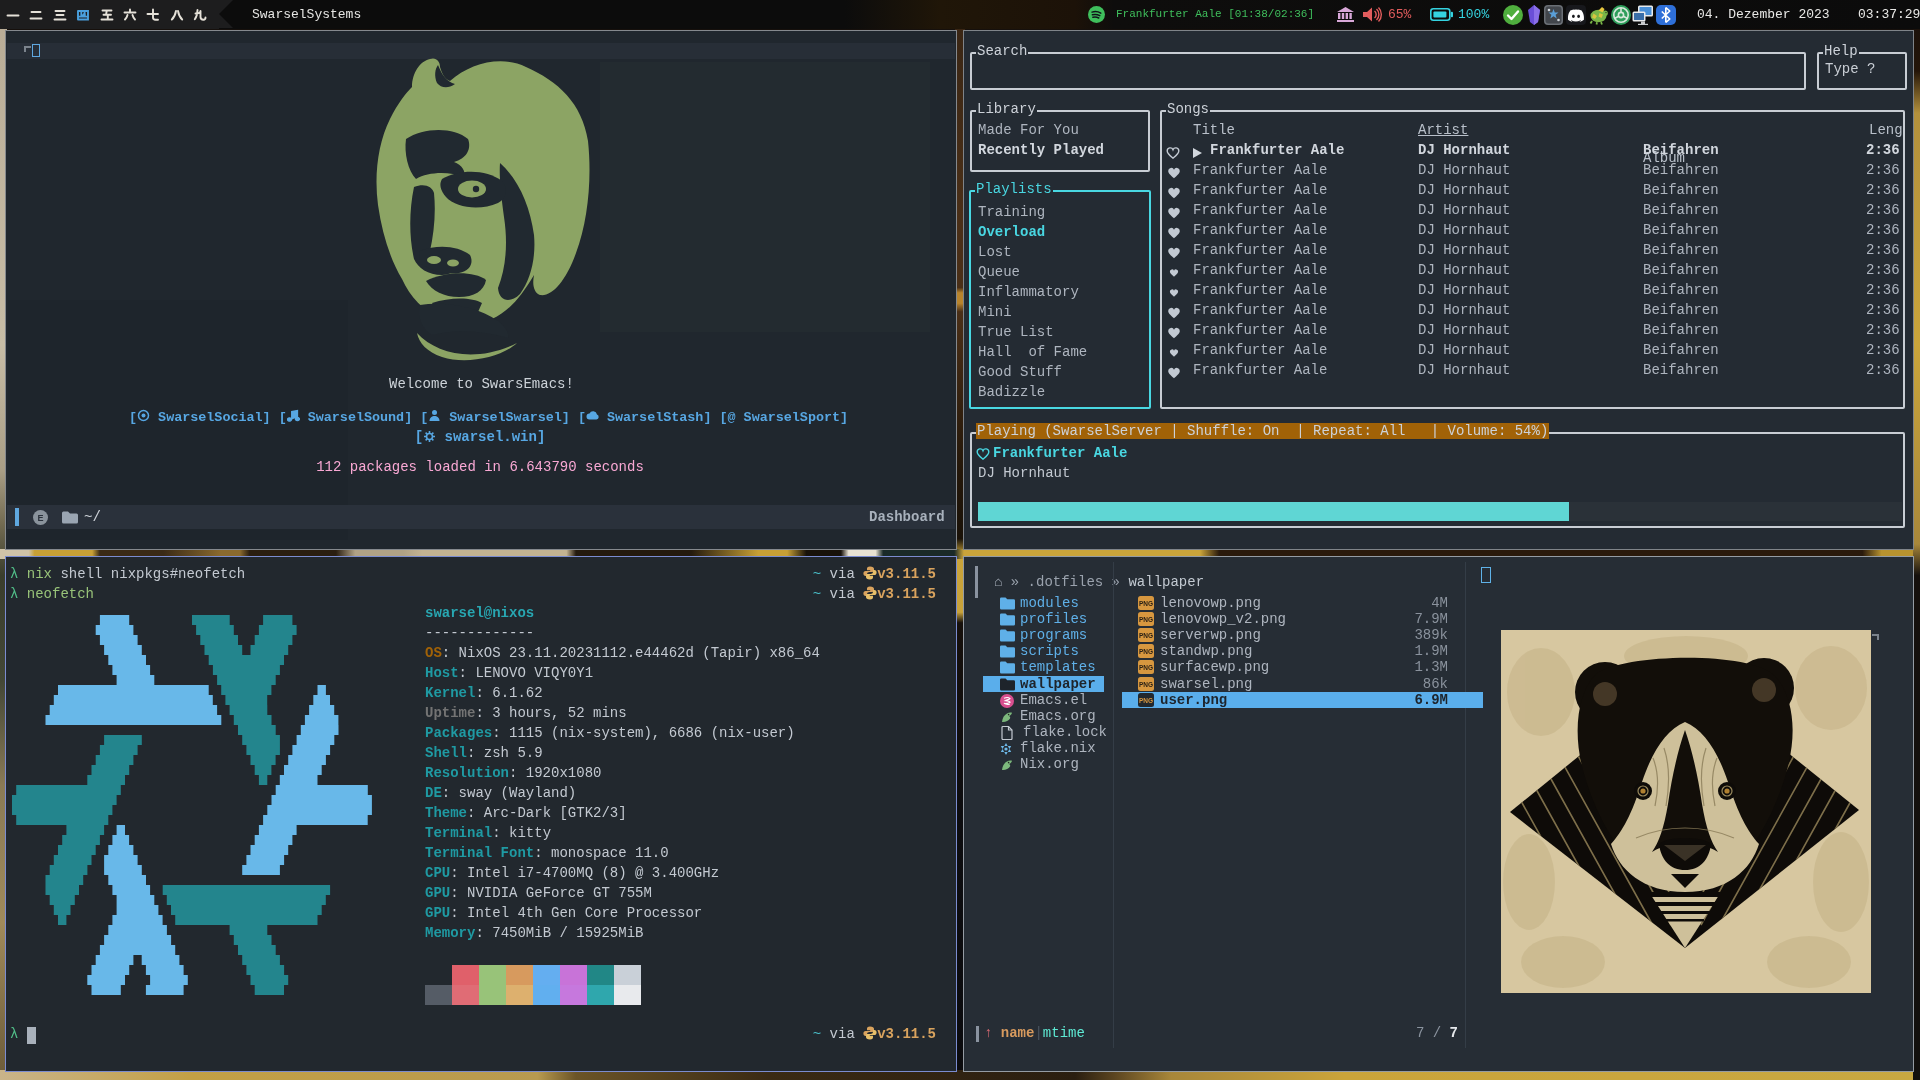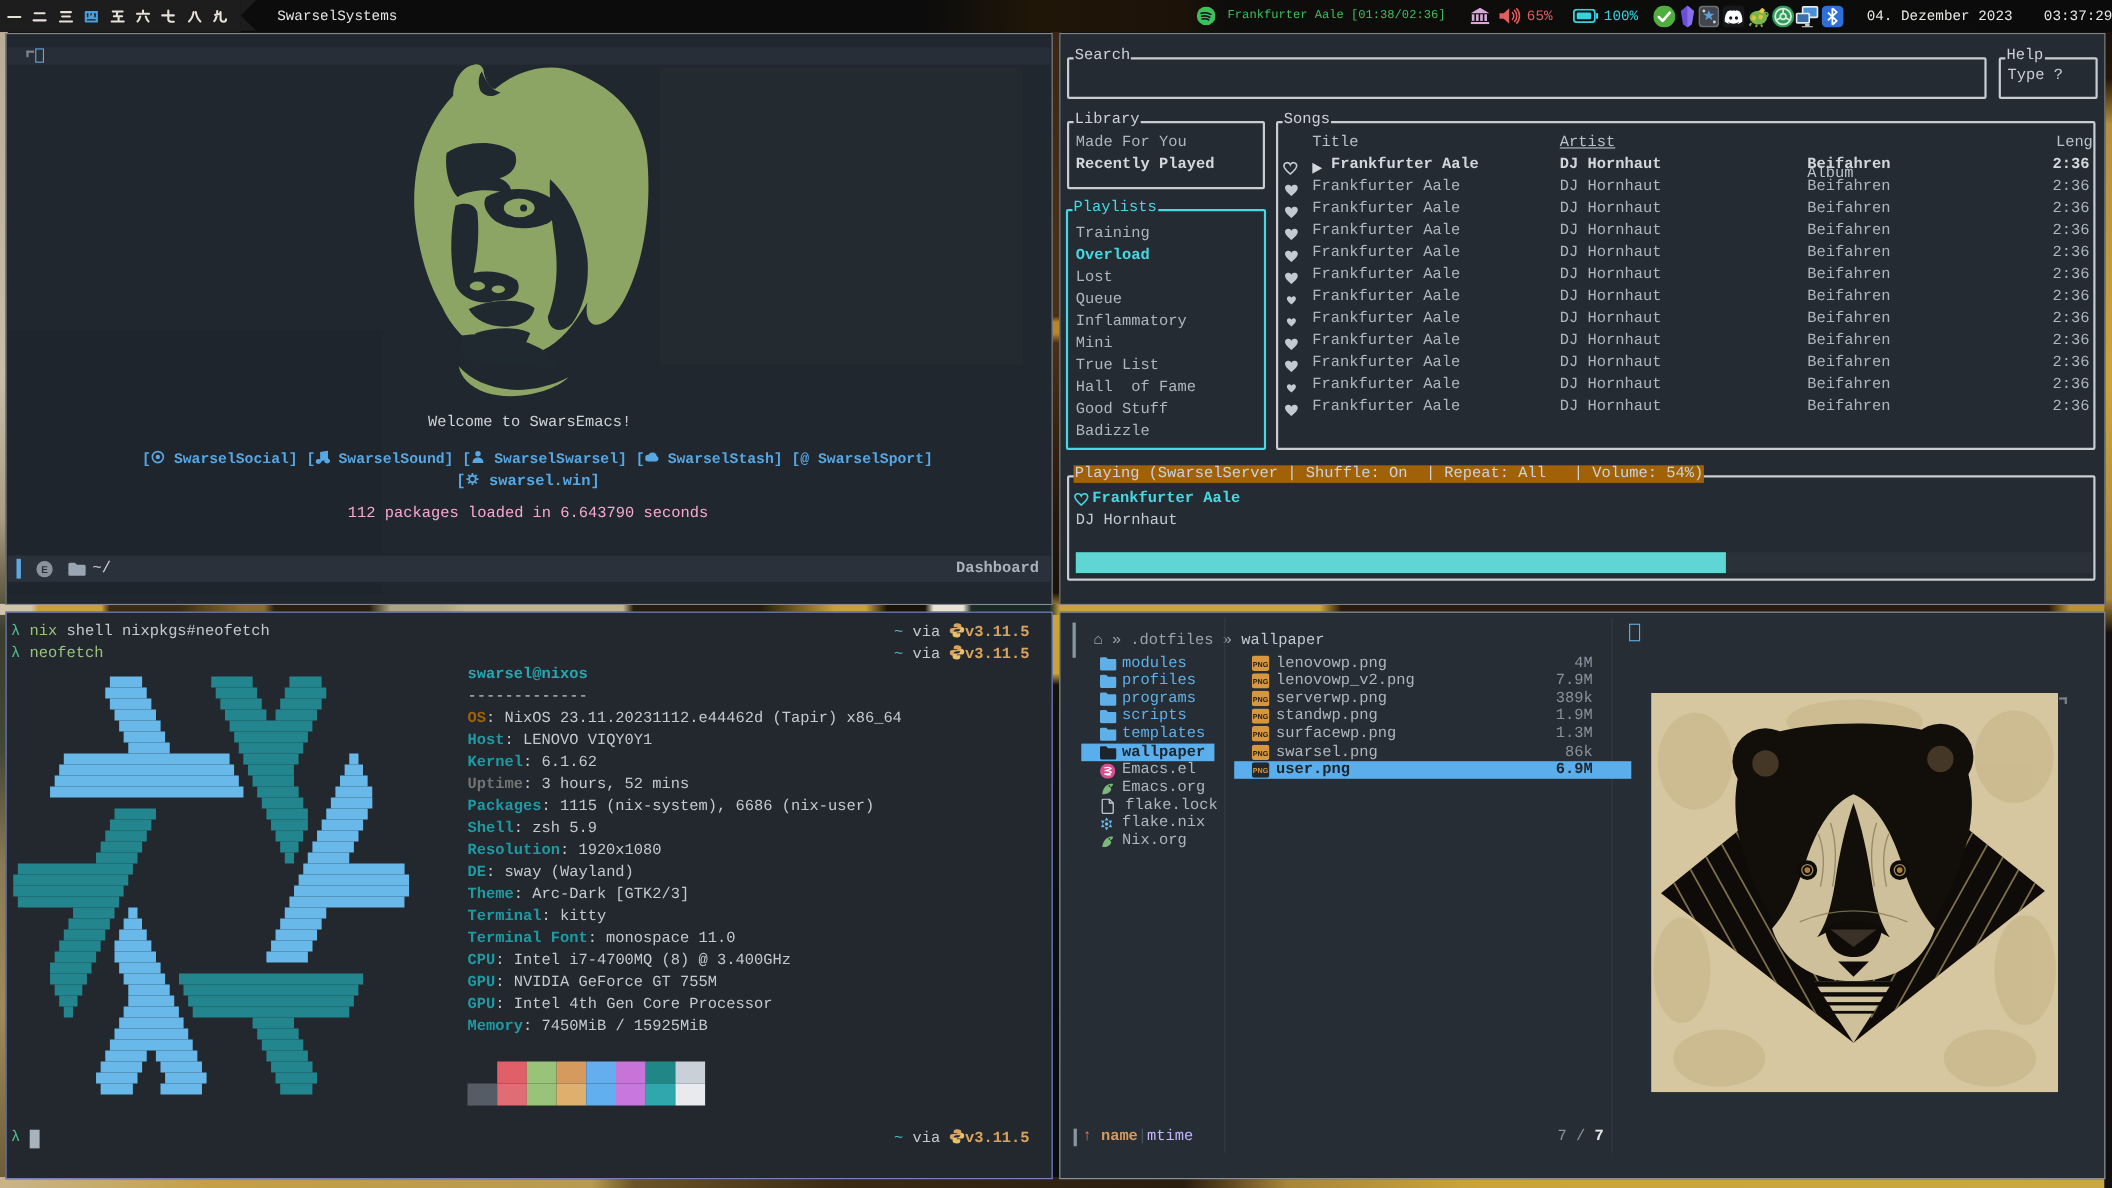--- a/index.html
+++ b/index.html
@@ -560,21 +560,21 @@
 <div style="position:absolute;left:1160px;top:675.5px;font:400 14px 'Liberation Mono',monospace;color:#aeb5bf;white-space:pre;">swarsel.png</div>
 <div style="position:absolute;right:472px;top:675.5px;font:400 14px 'Liberation Mono',monospace;color:#8a929d;white-space:pre">86k</div>
 <div style="position:absolute;left:1122px;top:691.6px;width:361px;height:16px;background:#5aaeeb"></div>
 <svg style="position:absolute;left:1138px;top:692.6px" width="16" height="14" viewBox="0 0 16 14">
     <rect width="16" height="14" rx="2.5" fill="#22282e"></rect>
     <text x="8" y="10" font-family="Liberation Sans" font-size="6.5" font-weight="bold" fill="#d7973f" text-anchor="middle">PNG</text>
   </svg>
 <div style="position:absolute;left:1160px;top:691.6px;font:700 14px 'Liberation Mono',monospace;color:#1e242b;white-space:pre;">user.png</div>
 <div style="position:absolute;right:472px;top:691.6px;font:700 14px 'Liberation Mono',monospace;color:#1e242b;white-space:pre">6.9M</div>
 <div style="position:absolute;left:976px;top:1026px;width:3px;height:16px;background:#8a93a0"></div>
-<div style="position:absolute;left:984px;top:1025px;font:400 14px 'Liberation Mono',monospace;white-space:pre"><span style="color:#e06c75">↑</span> <b style="color:#d79a5e">name</b><span style="color:#4a5560">|</span><span style="color:#c4b5fd">mtime</span></div>
+<div style="position:absolute;left:984px;top:1025px;font:400 14px 'Liberation Mono',monospace;white-space:pre"><span style="color:#e06c75">↑</span> <b style="color:#d79a5e">name</b><span style="color:#4a5560">|</span><span style="color:#5eead4">mtime</span></div>
 <div style="position:absolute;left:1416px;top:1025px;font:400 14px 'Liberation Mono',monospace;white-space:pre"><span style="color:#8a939e">7 / </span><b style="color:#e6e9ec">7</b></div>
 <svg style="position:absolute;left:1501px;top:630px" width="370" height="363" viewBox="0 0 370 363">
     <rect width="370" height="363" fill="#d7c7a0"></rect>
 <g opacity="0.45" fill="#c0ae81">
 <ellipse cx="40" cy="62" rx="34" ry="44"></ellipse>
       <ellipse cx="330" cy="58" rx="36" ry="42"></ellipse>
 <ellipse cx="28" cy="252" rx="26" ry="48"></ellipse>
       <ellipse cx="340" cy="252" rx="28" ry="50"></ellipse>
 <ellipse cx="62" cy="332" rx="42" ry="26"></ellipse>
       <ellipse cx="308" cy="332" rx="42" ry="26"></ellipse>

